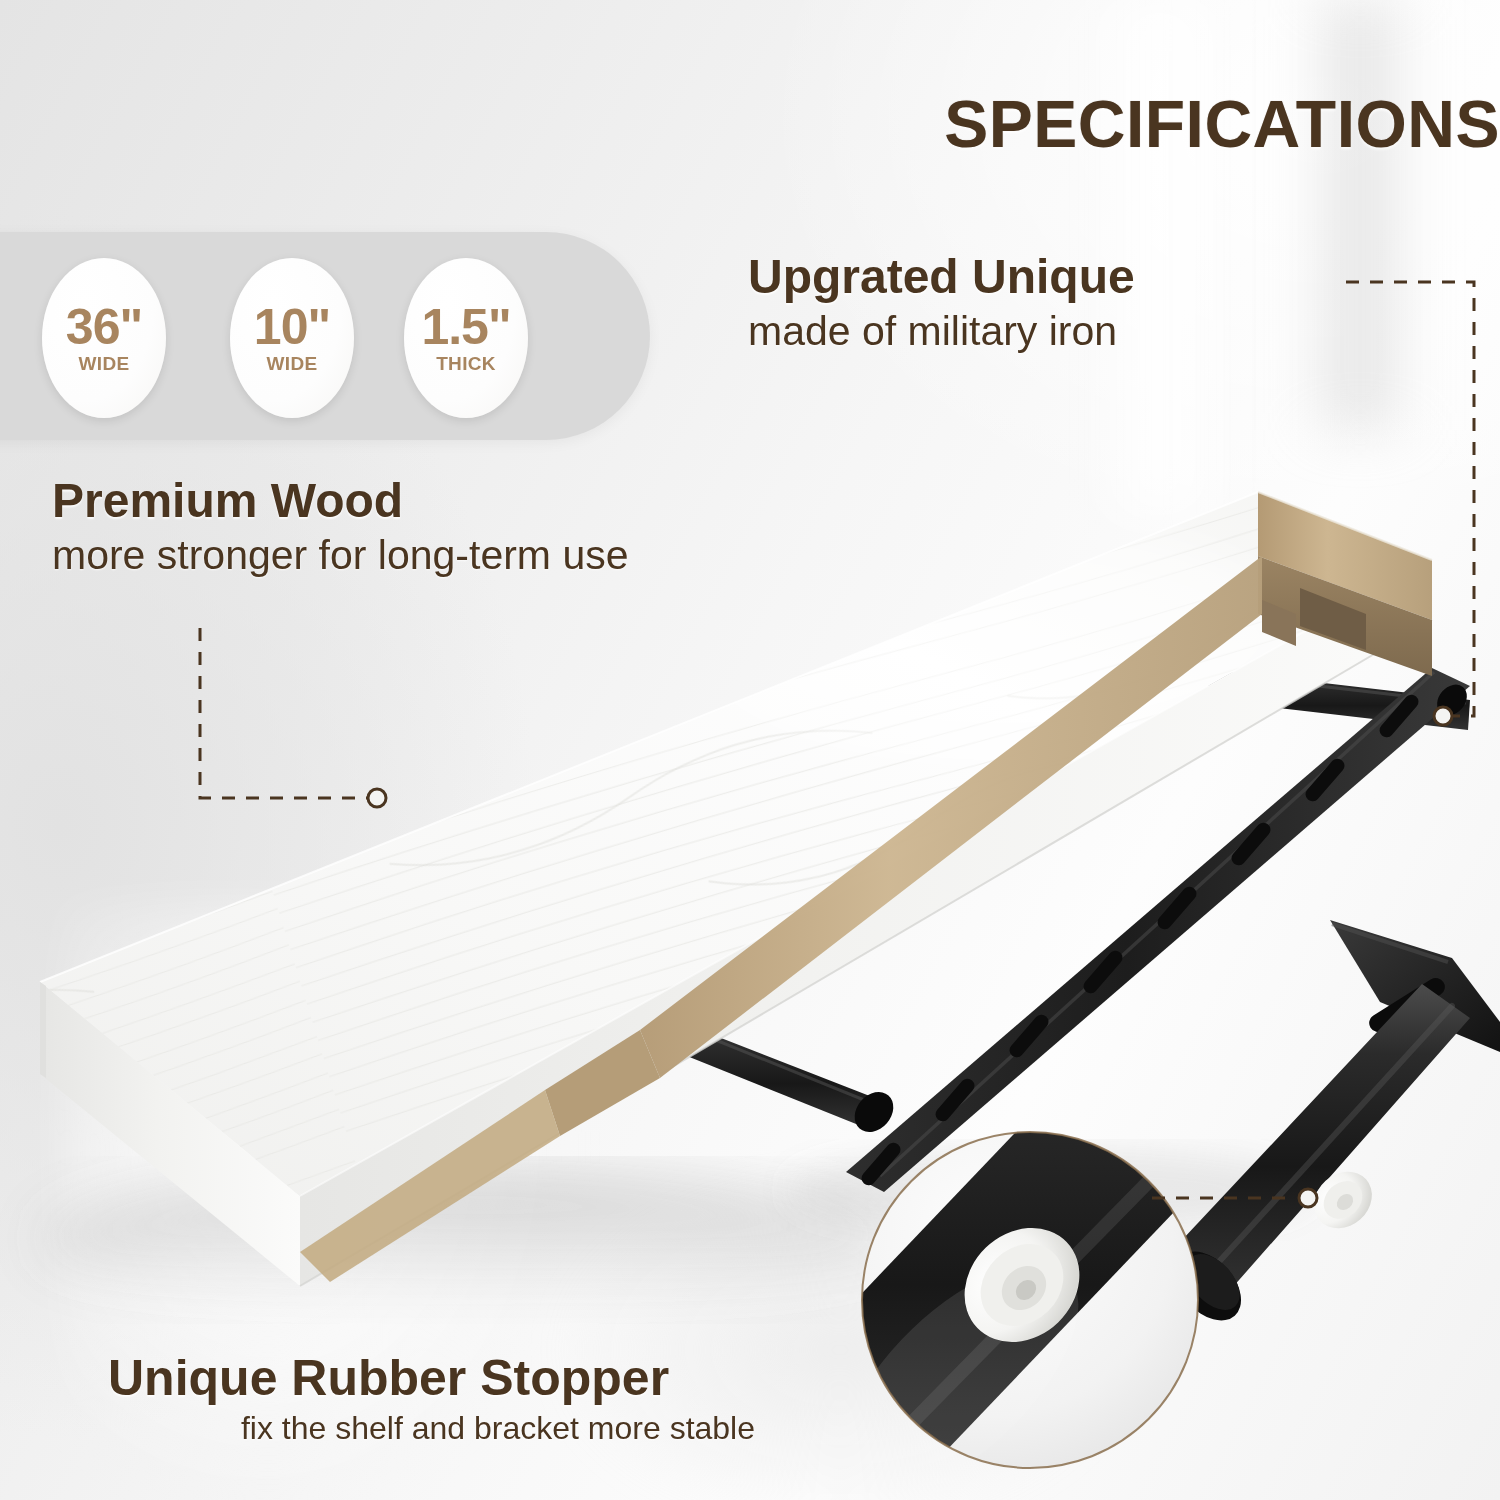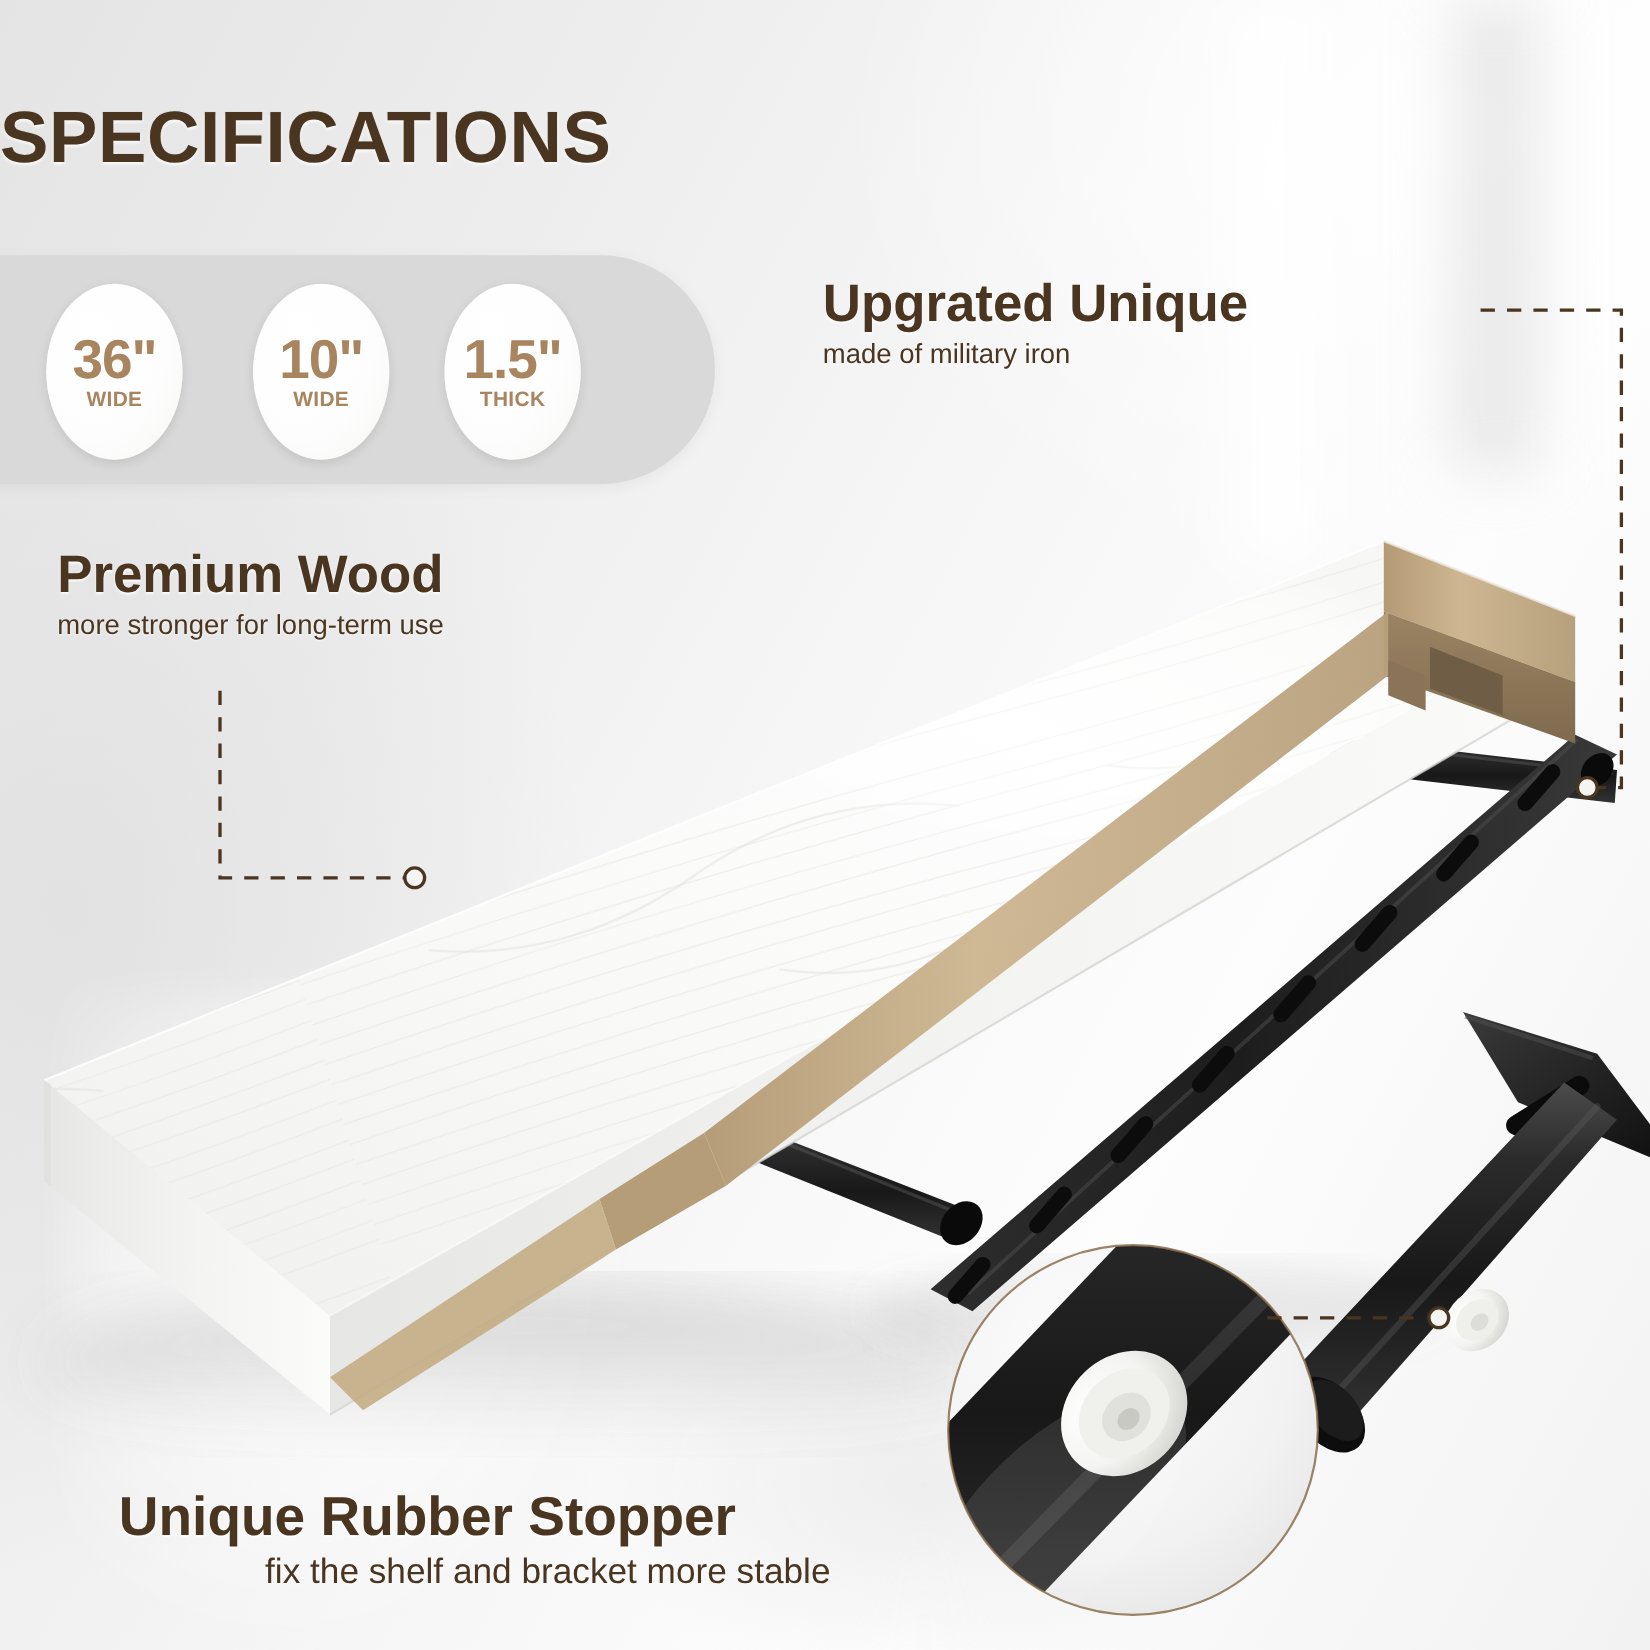--- a/index.html
+++ b/index.html
@@ -25,21 +25,21 @@
       filter:blur(26px);}
   .s3{top:900px;left:60px;width:520px;height:620px;
       background:radial-gradient(ellipse at 40% 40%,rgba(255,255,255,.9) 0%,rgba(255,255,255,0) 70%);
       filter:blur(18px);}
   .s4{top:1180px;left:560px;width:560px;height:340px;
       background:radial-gradient(ellipse at 50% 50%,rgba(232,232,232,.75) 0%,rgba(232,232,232,0) 72%);
       filter:blur(20px);}
 
   
   #title{
-    position:absolute;left:0;top:86px;width:1500px;text-align:left;
+    position:absolute;left:0;top:86px;width:1500px;text-align:right;
     font-size:66px;font-weight:bold;letter-spacing:.5px;
     color:#4a3520;
     text-shadow:0 2px 3px rgba(255,255,255,.9), 0 0 1px rgba(74,53,32,.35);
   }
 
   
   #spec-panel{
     position:absolute;left:-90px;top:232px;width:740px;height:208px;
     background:#d9d9d9;border-radius:0 110px 110px 0;
     box-shadow:0 3px 14px rgba(0,0,0,.05);
@@ -53,24 +53,24 @@
   }
   .badge .big{font-size:50px;font-weight:bold;line-height:.98;letter-spacing:-1px;}
   .badge .small{font-size:19px;font-weight:bold;line-height:1.05;margin-top:2px;letter-spacing:.3px;}
   #badge-0{left:42px;top:258px;}
   #badge-1{left:230px;top:258px;}
   #badge-2{left:404px;top:258px;}
 
   
   .feature-title{font-size:48px;font-weight:bold;color:#4a3520;line-height:1.06;
                  text-shadow:0 2px 2px rgba(255,255,255,.85);}
-  .feature-sub{font-size:25px;color:#4a3520;line-height:1.2;margin-top:4px;
+  .feature-sub{font-size:41px;color:#4a3520;line-height:1.2;margin-top:4px;
                text-shadow:0 1px 2px rgba(255,255,255,.8);}
   #feat-bracket{position:absolute;left:748px;top:252px;width:620px;}
-  #feat-wood{position:absolute;left:52px;top:498px;width:660px;}
+  #feat-wood{position:absolute;left:52px;top:476px;width:660px;}
   #feat-stopper{position:absolute;left:108px;top:1352px;width:780px;}
   #feat-stopper .feature-title{font-size:50px;}
   #feat-stopper .feature-sub{font-size:32px;text-align:center;}
 
   
   #art{position:absolute;left:0;top:0;width:1500px;height:1500px;}
 </style>
 </head>
 <body>
 

